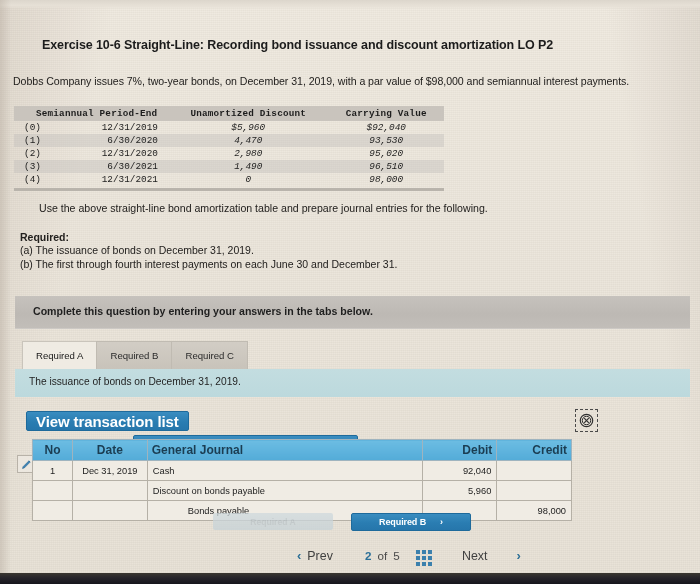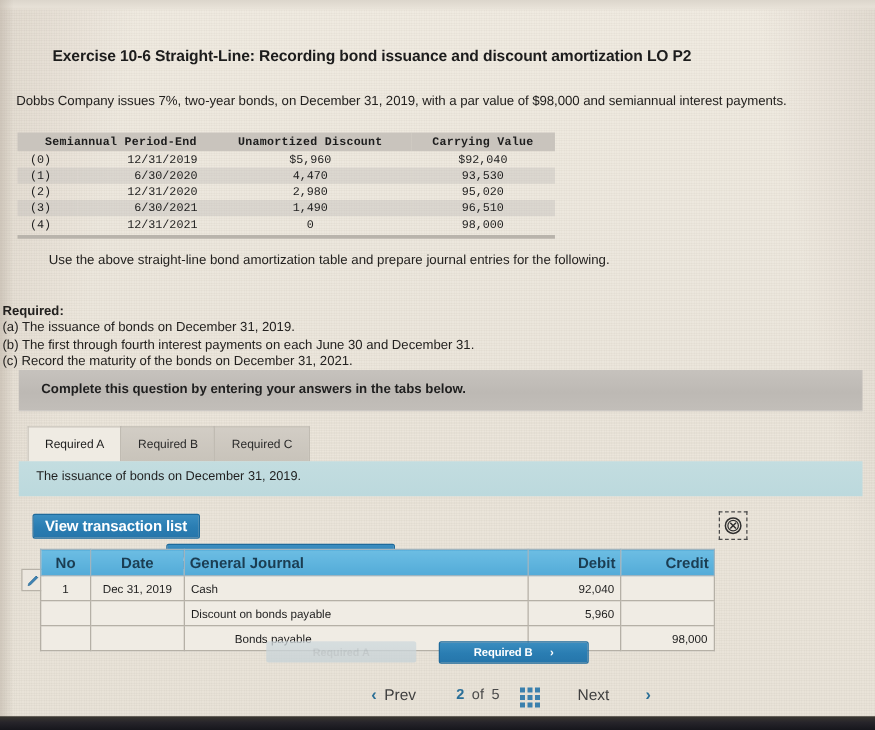--- a/index.html
+++ b/index.html
@@ -60,28 +60,28 @@
   .amort table{border-collapse:collapse;width:100%;}
   .amort thead th{
     background:#c9c4bd;font-weight:bold;padding:2px 4px;text-align:center;
     font-size:9.3px;letter-spacing:.2px;
   }
   .amort thead th.c1{text-align:left;padding-left:22px;}
   .amort tbody td{padding:1px 4px;font-size:9.4px;}
   .amort tbody tr:nth-child(even){background:rgba(188,186,184,.38);}
   .amort td.idx{width:34px;text-align:left;padding-left:10px;}
   .amort td.dte{width:92px;text-align:right;padding-right:10px;}
-  .amort td.num{text-align:center;}
+  .amort td.num{text-align:center;font-style:italic;}
   .amort .rule{height:3px;background:#b9b4ac;margin-top:2px;}
 
   
   .useabove{
     position:absolute;left:14px;top:202px;width:660px;font-size:10.6px;color:#23211f;margin-left:25px;
   }
-  .reqblock{position:absolute;left:2px;top:231px;width:660px;font-size:10.5px;line-height:13.4px;color:#23211f;margin-top:12px;}
+  .reqblock{position:absolute;left:20px;top:231px;width:660px;font-size:10.5px;line-height:13.4px;color:#23211f;}
   .reqblock .rq{font-weight:bold;}
 
   
   .banner{
     position:absolute;left:15px;top:296px;width:675px;height:33px;
     background:linear-gradient(180deg,#c6c2bd 0%,#bdb9b4 55%,#c2beb9 100%);
     box-shadow:inset 0 -1px 0 rgba(255,255,255,.18);
   }
   .banner span{
     position:absolute;left:18px;top:9px;font-size:10.6px;font-weight:bold;color:#1f1f1f;
@@ -115,21 +115,21 @@
     border:1px dashed #4a4a4a;box-sizing:border-box;
     display:flex;align-items:center;justify-content:center;
   }
   .brokenimg svg{display:block;}
 
   
   .btn{
     position:absolute;height:20px;box-sizing:border-box;
     background:linear-gradient(180deg,#3a8dc0 0%,#2a7db2 55%,#2676ab 100%);
     border:1px solid #1e6a9b;border-radius:2px;
-    color:#fff;font-size:12px;font-weight:bold;letter-spacing:-.1px;
+    color:#fff;font-size:15px;font-weight:bold;letter-spacing:-.1px;
     display:flex;align-items:center;justify-content:center;
     padding:0 9px;white-space:nowrap;
   }
   #btn-viewtx{left:26px;top:411px;}
   #btn-viewjrnl{left:133px;top:411px;margin-top:24px;}
 
   
   .jt{
     position:absolute;left:32px;top:439px;width:540px;
     border-collapse:collapse;font-size:9.3px;color:#1d1d1d;
@@ -245,21 +245,20 @@
     </table>
     <div class="rule"></div>
   </div>
 
   <div class="useabove">Use the above straight-line bond amortization table and prepare journal entries for the following.</div>
 
   <div class="reqblock">
     <div class="rq">Required:</div>
     <div>(a) The issuance of bonds on December 31, 2019.</div>
     <div>(b) The first through fourth interest payments on each June 30 and December 31.</div>
-    <div>(c) Record the maturity of the bonds on December 31, 2021.</div>
   </div>
 
   <div class="banner">
     <span>Complete this question by entering your answers in the tabs below.</span>
   </div>
 
   <div class="tabs" id="tabs">
       <div class="tab active">
         <span>Required A</span>
       </div>

